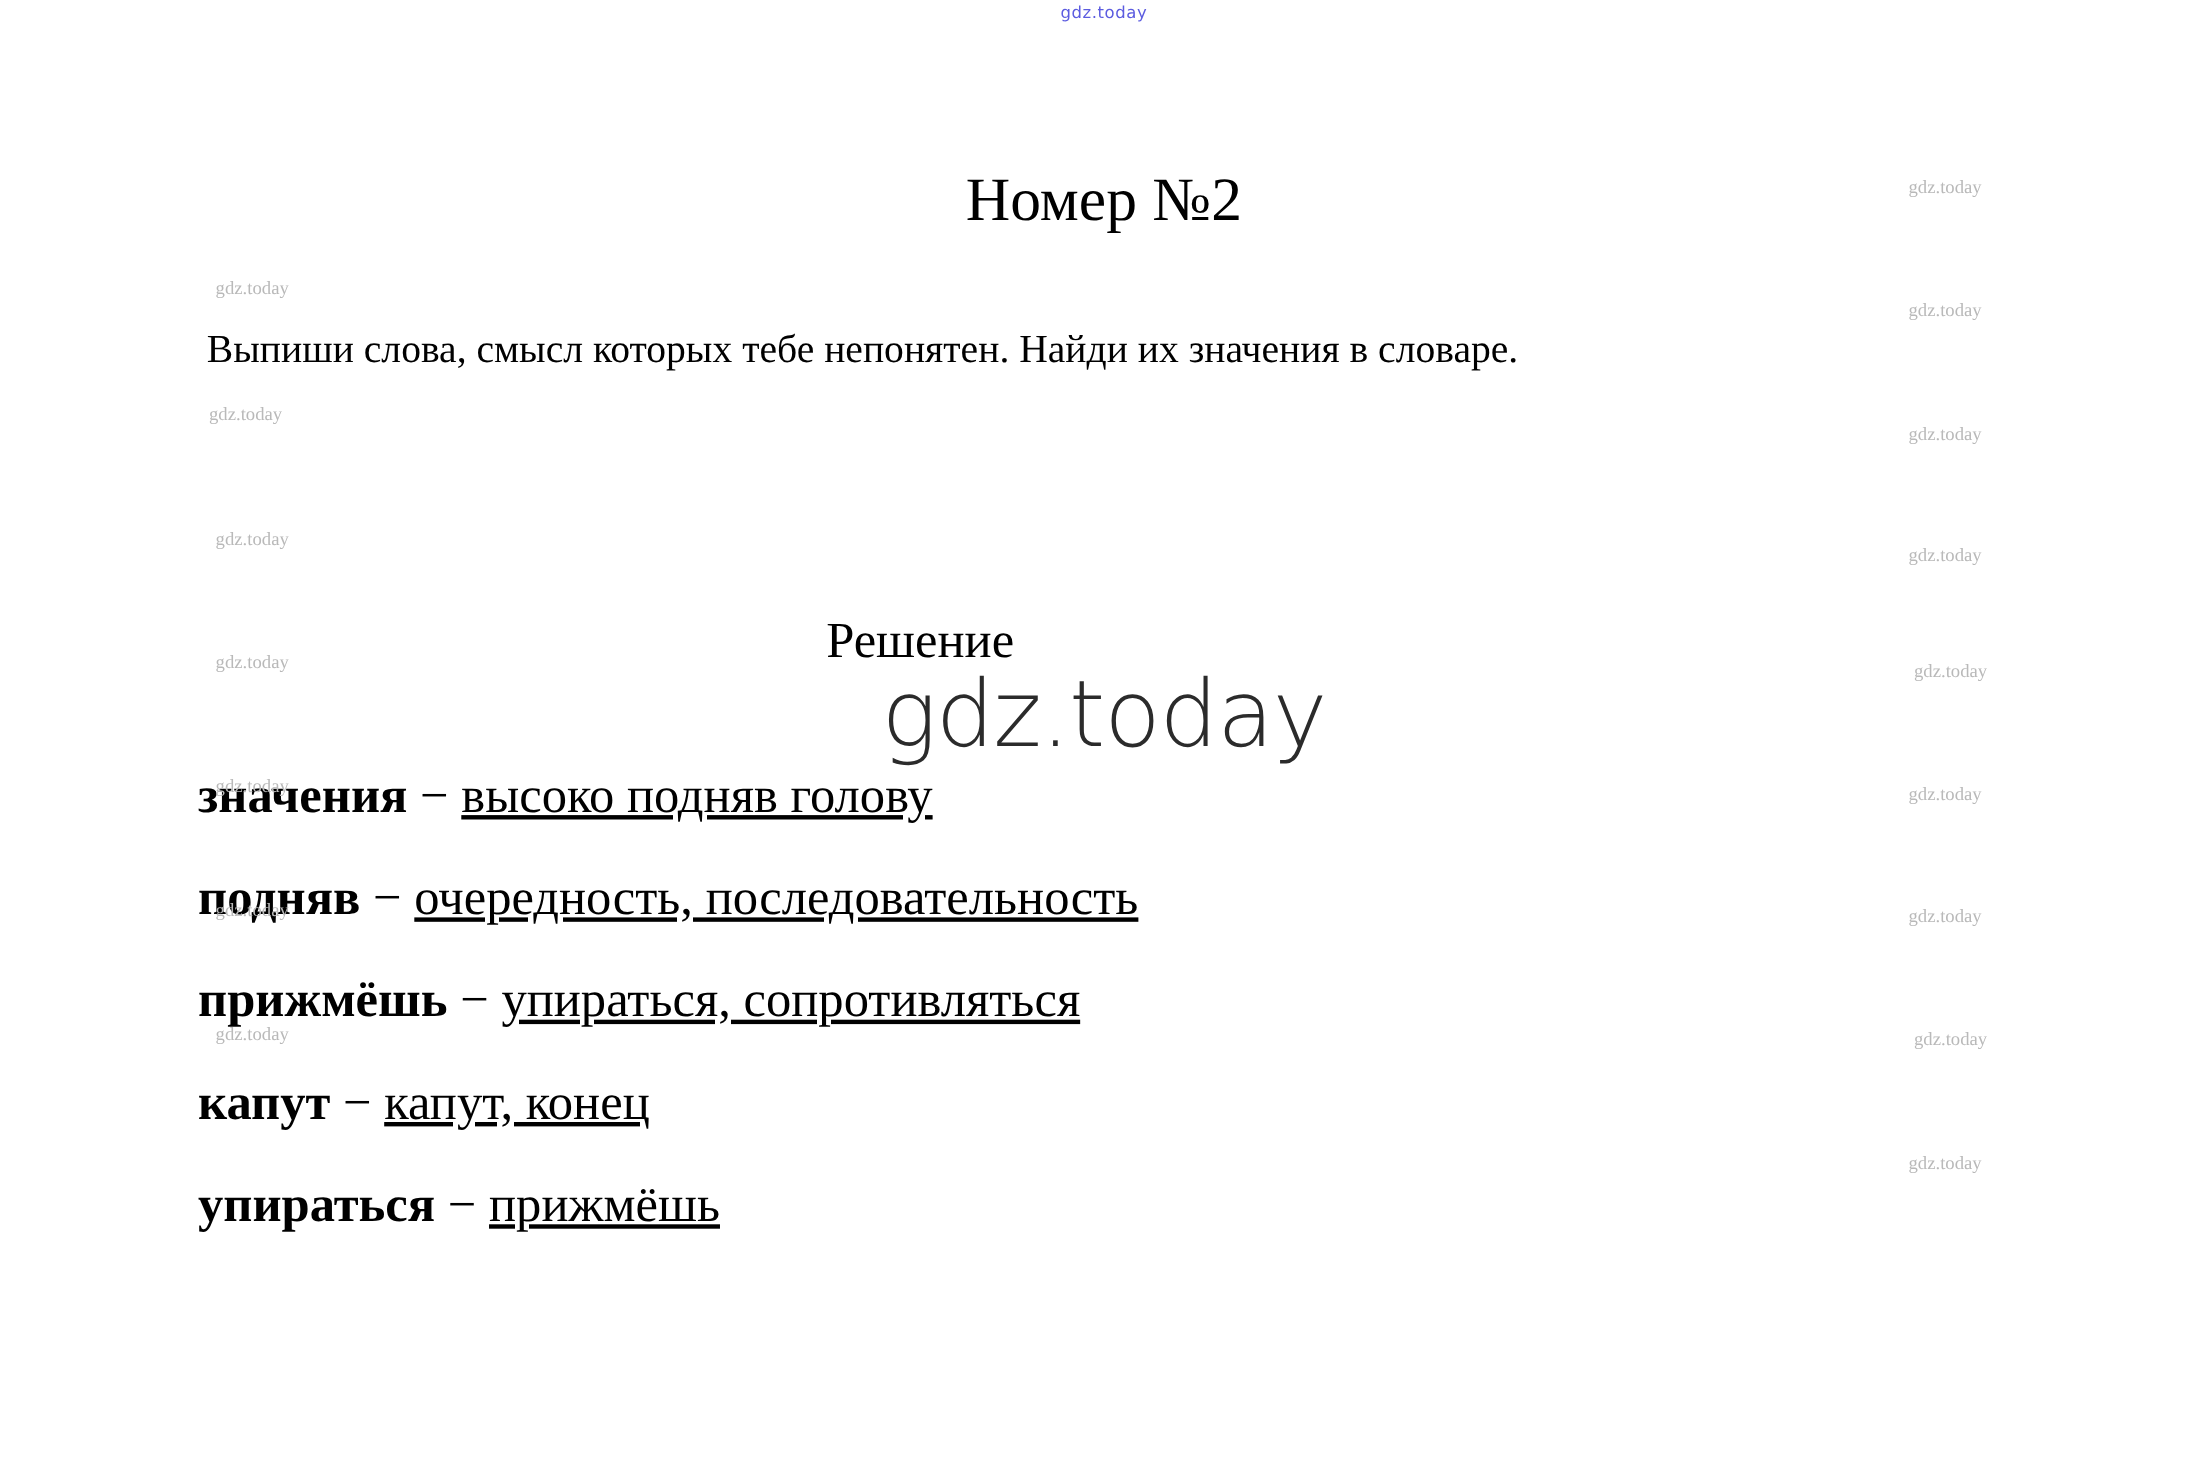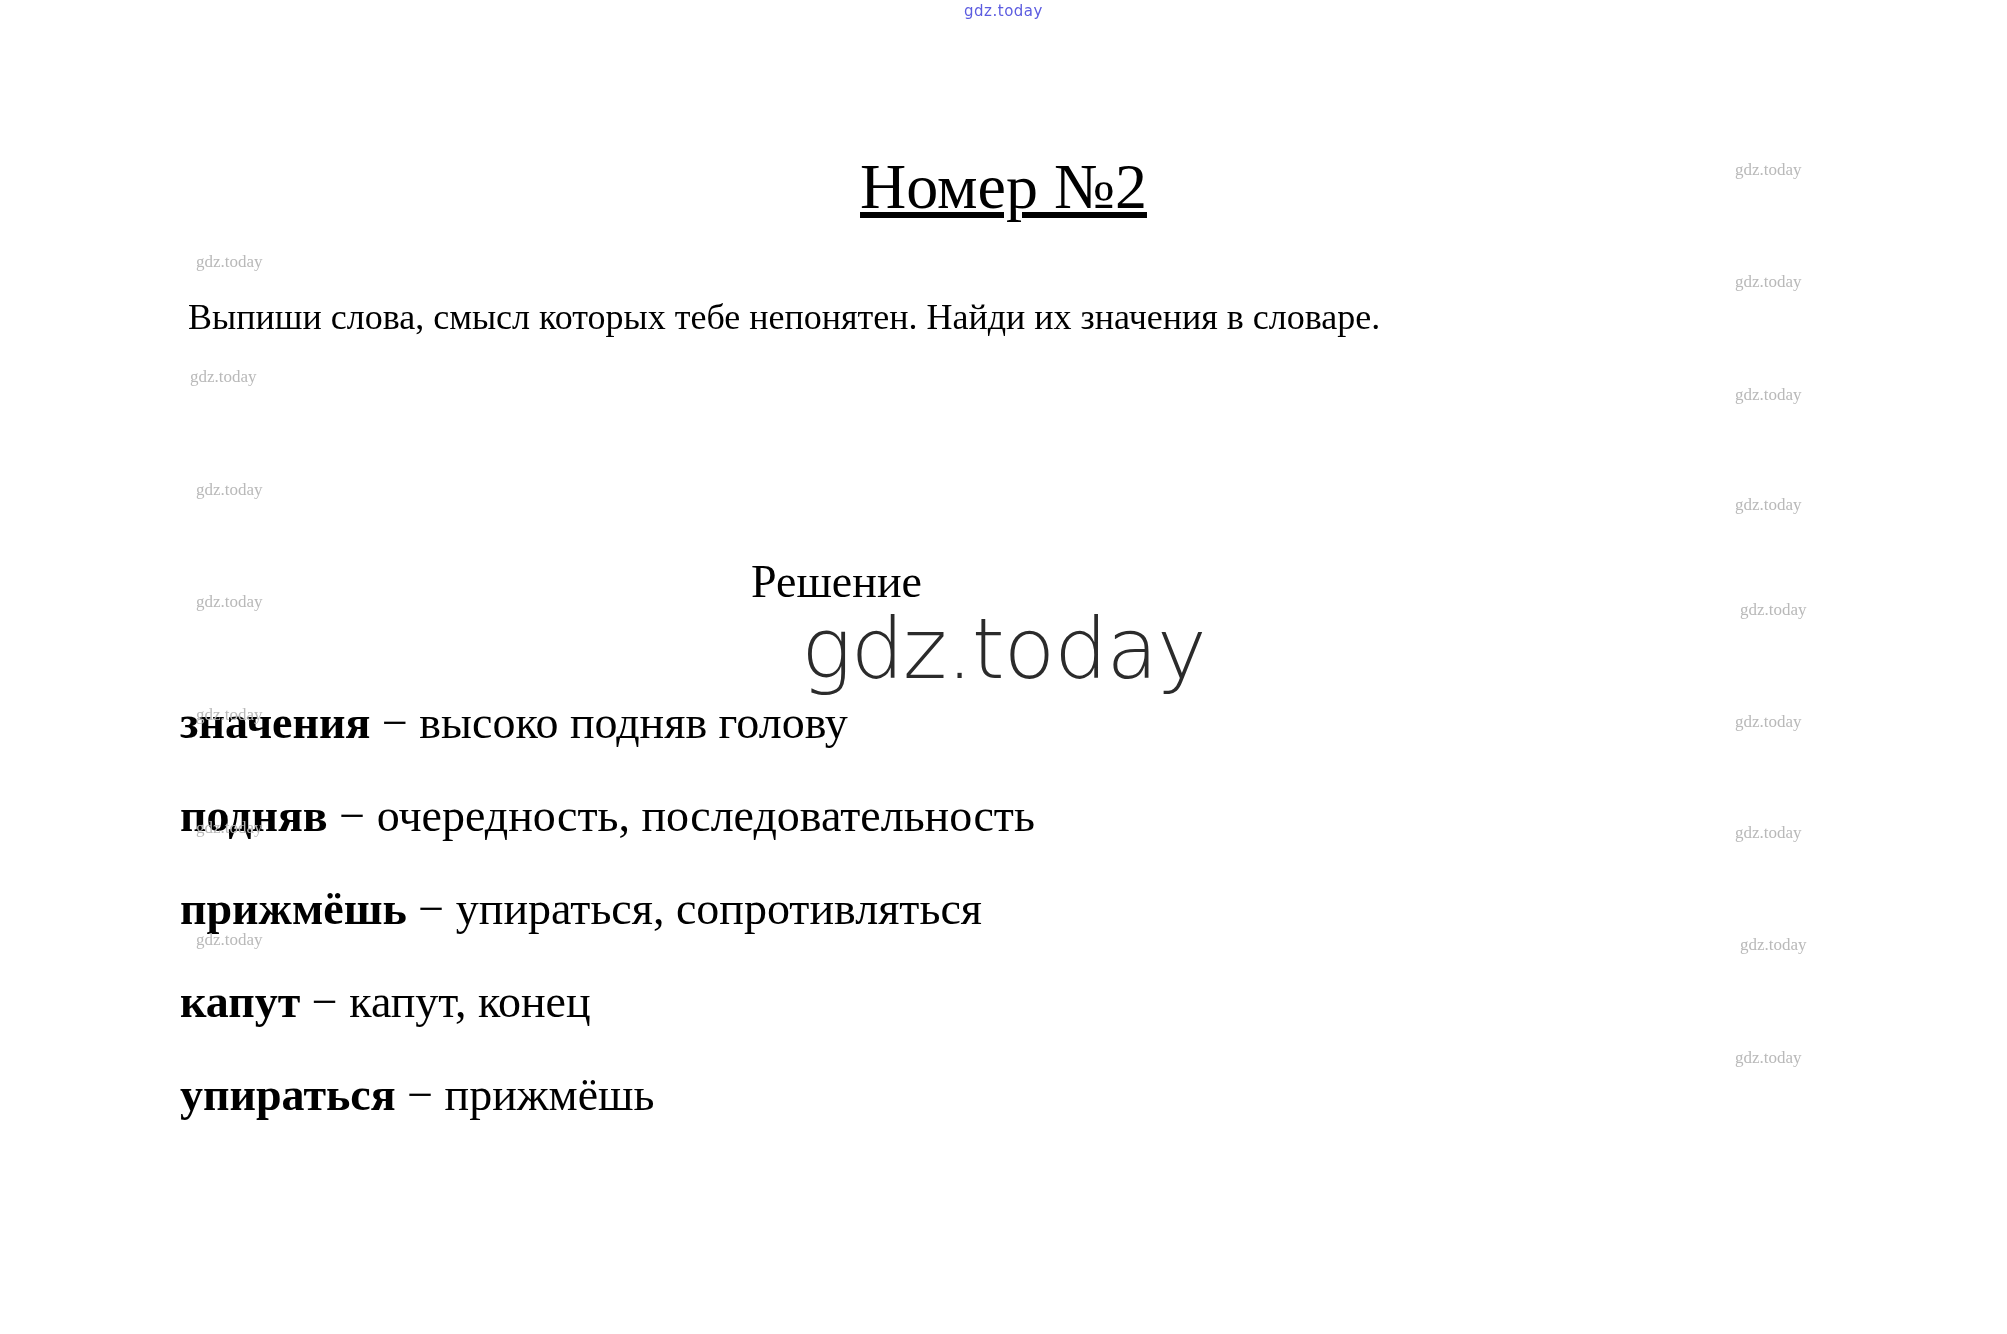--- a/index.html
+++ b/index.html
@@ -62,23 +62,22 @@
     width: 2007px;
     height: 1334px;
   }
 
   .task-number {
     position: absolute;
     left: 0;
     top: 150px;
     width: 2007px;
     text-align: center;
-    font-size: 64px;
+    font-size: 56px;
     font-weight: 400;
-    text-decoration: underline;
   }
 
   .task-text {
     position: absolute;
     left: 188px;
     top: 290px;
     width: 1700px;
     font-size: 36px;
     line-height: 1.55;
   }
@@ -106,20 +105,21 @@
     white-space: nowrap;
   }
   .answer-line .term {
     font-weight: bold;
   }
   .answer-line .dash {
     font-weight: normal;
   }
   .answer-line .definition {
     font-weight: normal;
+    text-decoration: underline;
   }
 </style>
 </head>
 <body>
 
 <div class="top-watermark">gdz.today</div>
 
 <div class="doc">
 
   <div class="task-number">Номер №2</div>

